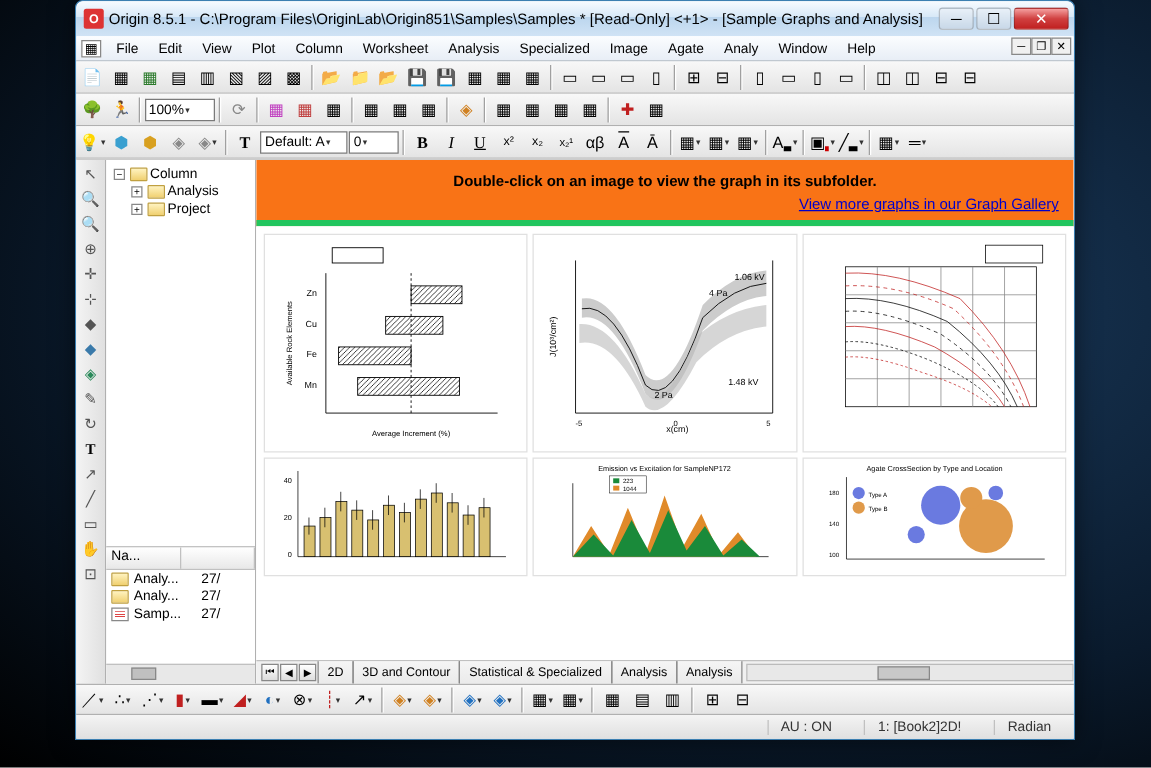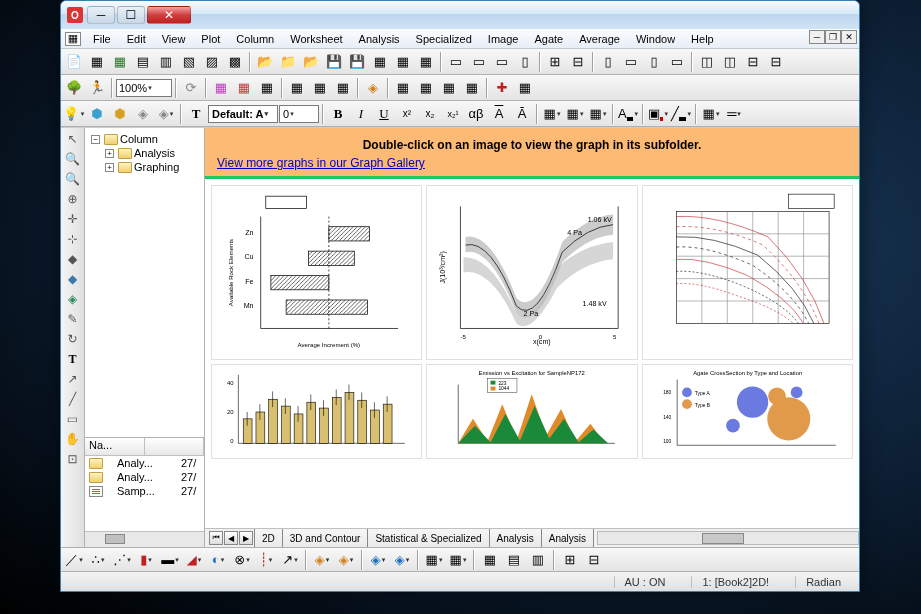--- a/index.html
+++ b/index.html
@@ -15,44 +15,44 @@
 .winbtn.close { background: linear-gradient(#f5a0a0,#d04040 50%,#c02020); color: #fff; width: 44px; }
 .menubar { height: 20px; background: linear-gradient(#fbfdff,#e8eef6); display: flex; align-items: center; padding: 0 4px; font-size: 11px; border-bottom: 1px solid #c0c8d0; position:relative;}
 .menubar-icon { width: 16px; height: 14px; background:#fff; border:1px solid #888; margin-right:4px; display:flex;align-items:center;justify-content:center;}
 .menu-item { padding: 2px 8px; cursor: default; }
 .mdi-btns { position:absolute; right:2px; top:1px; display:flex; gap:0;}
 .mdi-btns .mb { width:16px; height:14px; border:1px solid #888; background:#f0f0f0; font-size:9px; display:flex;align-items:center;justify-content:center;cursor:default;}
 .toolbar { height: 26px; background: linear-gradient(#f8f8f8,#e4e4e4); border-bottom: 1px solid #b0b0b0; display: flex; align-items: center; padding: 1px 2px; gap: 1px; overflow:hidden;}
 .tbtn { width: 22px; height: 22px; display: flex; align-items: center; justify-content: center; font-size: 13px; cursor: default; border:1px solid transparent;}
 .tsep { width: 2px; height: 20px; border-left: 1px solid #a0a0a0; border-right:1px solid #fff; margin: 0 2px; }
 .zoom-combo { width:56px; height:18px; border:1px solid #7a7a7a; background:#fff; font-size:11px; padding:0 2px; display:flex;align-items:center;}
-.font-combo { width:70px; height:18px; border:1px solid #7a7a7a; background:#fff; font-size:11px; padding:0 3px; display:flex;align-items:center;font-weight:bold;}
+.font-combo { width:70px; height:18px; border:1px solid #7a7a7a; background:#fff; font-size:11px; padding:0 3px; display:flex;align-items:center;}
 .size-combo { width:40px; height:18px; border:1px solid #7a7a7a; background:#fff; font-size:11px; padding:0 3px; display:flex;align-items:center;}
 .content { flex: 1; display: flex; background: #f0f0f0; overflow: hidden; border-top:1px solid #ccc;}
 .left-tool-col { width: 24px; background: linear-gradient(90deg,#f4f4f4,#e0e0e0); border-right: 1px solid #b0b0b0; display: flex; flex-direction: column; align-items: center; padding: 2px 0; gap: 2px; overflow:hidden;}
 .ltbtn { width: 20px; height: 18px; display:flex;align-items:center;justify-content:center;font-size:12px; color:#555; cursor:default;}
 .explorer { width: 120px; background: #fff; border-right: 1px solid #b0b0b0; display: flex; flex-direction: column; font-size: 11px; }
 .tree { flex: 1; padding: 4px 2px; overflow:hidden;}
 .tree-item { display: flex; align-items: center; gap: 2px; padding: 1px 0 1px 4px; white-space:nowrap;}
 .tree-item.child { padding-left: 18px; }
 .folder-icon { width: 14px; height: 11px; background: linear-gradient(#fff3c0,#f0d070); border: 1px solid #c0a040; border-radius: 1px; }
 .exp-box { width:9px; height:9px; border:1px solid #888; background:#fff; font-size:8px; line-height:7px; text-align:center; margin-right:2px;}
 .list-view { height: 110px; border-top: 1px solid #b0b0b0; display:flex;flex-direction:column;}
 .list-header { height: 18px; background: linear-gradient(#fff,#e8e8e8); border-bottom: 1px solid #c0c0c0; display:flex; font-size:11px;}
 .list-header > div { padding:1px 4px; border-right:1px solid #c0c0c0;}
 .list-body { flex:1; overflow:hidden;}
-.list-row { display:flex; padding:1px 4px; gap:14px; align-items:center; font-size:11px;}
+.list-row { display:flex; padding:1px 4px; gap:4px; align-items:center; font-size:11px;}
 .wks-icon { width:14px; height:11px; background:#fff; border:1px solid #888; position:relative;}
 .wks-icon::after{content:"";position:absolute;left:2px;top:2px;right:2px;bottom:2px;background:repeating-linear-gradient(#d44,#d44 1px,#fff 1px,#fff 2px);}
 .hscroll { height:16px; background:#e8e8e8; border-top:1px solid #c0c0c0; position:relative;}
 .hscroll-thumb{position:absolute;left:20px;top:2px;width:20px;height:10px;background:#c0c0c0;border:1px solid #888;}
 .main-area { flex: 1; display: flex; flex-direction: column; background: #fff; overflow:hidden;}
-.banner { background: #fdba74; padding: 10px 12px 4px; text-align: center; font-size: 12px; border-bottom:3px solid #22c55e;}
+.banner { background: #f97316; padding: 10px 12px 4px; text-align: center; font-size: 12px; border-bottom:5px solid #22c55e;}
 .banner b { font-weight: bold; }
-.banner-link { text-align:left; padding:4px 0 2px;}
+.banner-link { text-align:right; padding:4px 0 2px;}
 .banner-link a { color: #0000cc; text-decoration: underline; font-size:12px;}
 .thumbs { flex: 1; display: grid; grid-template-columns: repeat(3,1fr); grid-template-rows: 175px 95px; gap: 4px; padding: 6px 6px 0; overflow:hidden; background:#fff;}
 .thumb { border: 1px solid #e0e0e0; background: #fff; position: relative; display:flex;align-items:center;justify-content:center; overflow:hidden;}
 .thumb svg { width: 100%; height: 100%; }
 .sheet-tabs { height: 19px; background: #f0f0f0; display: flex; align-items: center; font-size: 10px; border-top:1px solid #c0c0c0; padding-left:4px; overflow:hidden;}
 .nav-btn { width:14px; height:14px; background:linear-gradient(#fff,#ddd); border:1px solid #888; font-size:8px; display:flex;align-items:center;justify-content:center; cursor:default; margin-right:1px;}
 .sheet-tab { padding: 20px 7px; background: linear-gradient(#fff,#e0e0e0); border: 1px solid #888; border-bottom:none; margin-right:-1px; cursor:default; white-space:nowrap;}
 .sheet-scroll { flex:1; height:14px; background:#e8e8e8; margin-left:4px; border:1px solid #bbb; position:relative;}
 .sheet-scroll::after{content:"";position:absolute;left:40%;top:1px;width:40px;height:9px;background:#c8c8c8;border:1px solid #888;}
 .bottom-toolbar { height: 24px; background: linear-gradient(#f8f8f8,#e4e4e4); border-top: 1px solid #b0b0b0; display: flex; align-items: center; padding: 0 2px; gap: 2px; overflow:hidden;}
@@ -62,40 +62,41 @@
 .color-sw { width:16px; height:14px; display:flex;align-items:flex-end;}
 .color-sw > span { width:100%; height:4px;}
 </style>
 </head>
 <body>
 
 <div class="window">
 
   <div class="titlebar">
     <div class="title-icon">O</div>
+    <div class="title-text">Origin 8.5.1 - C:\Program Files\OriginLab\Origin851\Samples\Samples * [Read-Only] &lt;+1&gt; - [Sample Graphs and Analysis]</div>
     <div class="winbtns">
       <div class="winbtn min">─</div>
       <div class="winbtn max">☐</div>
       <div class="winbtn close">✕</div>
     </div>
   </div>
 
   <div class="menubar">
     <div class="menubar-icon">▦</div>
     <div class="menu-item">File</div>
     <div class="menu-item">Edit</div>
     <div class="menu-item">View</div>
     <div class="menu-item">Plot</div>
     <div class="menu-item">Column</div>
     <div class="menu-item">Worksheet</div>
     <div class="menu-item">Analysis</div>
     <div class="menu-item">Specialized</div>
     <div class="menu-item">Image</div>
     <div class="menu-item">Agate</div>
-    <div class="menu-item">Average</div>
+    <div class="menu-item">Analy</div>
     <div class="menu-item">Window</div>
     <div class="menu-item">Help</div>
     <div class="mdi-btns">
       <div class="mb">─</div>
       <div class="mb">❐</div>
       <div class="mb">✕</div>
     </div>
   </div>
 
   <div class="toolbar">
@@ -233,21 +234,21 @@
           <span>Column</span>
         </div>
         <div class="tree-item child">
           <span class="exp-box">+</span>
           <span class="folder-icon"></span>
           <span>Analysis</span>
         </div>
         <div class="tree-item child">
           <span class="exp-box">+</span>
           <span class="folder-icon"></span>
-          <span>Graphing</span>
+          <span>Project</span>
         </div>
       </div>
       <div class="list-view">
         <div class="list-header">
           <div style="width:60px">Na...</div>
           <div style="flex:1"></div>
         </div>
         <div class="list-body">
           <div class="list-row">
             <span class="folder-icon"></span>

